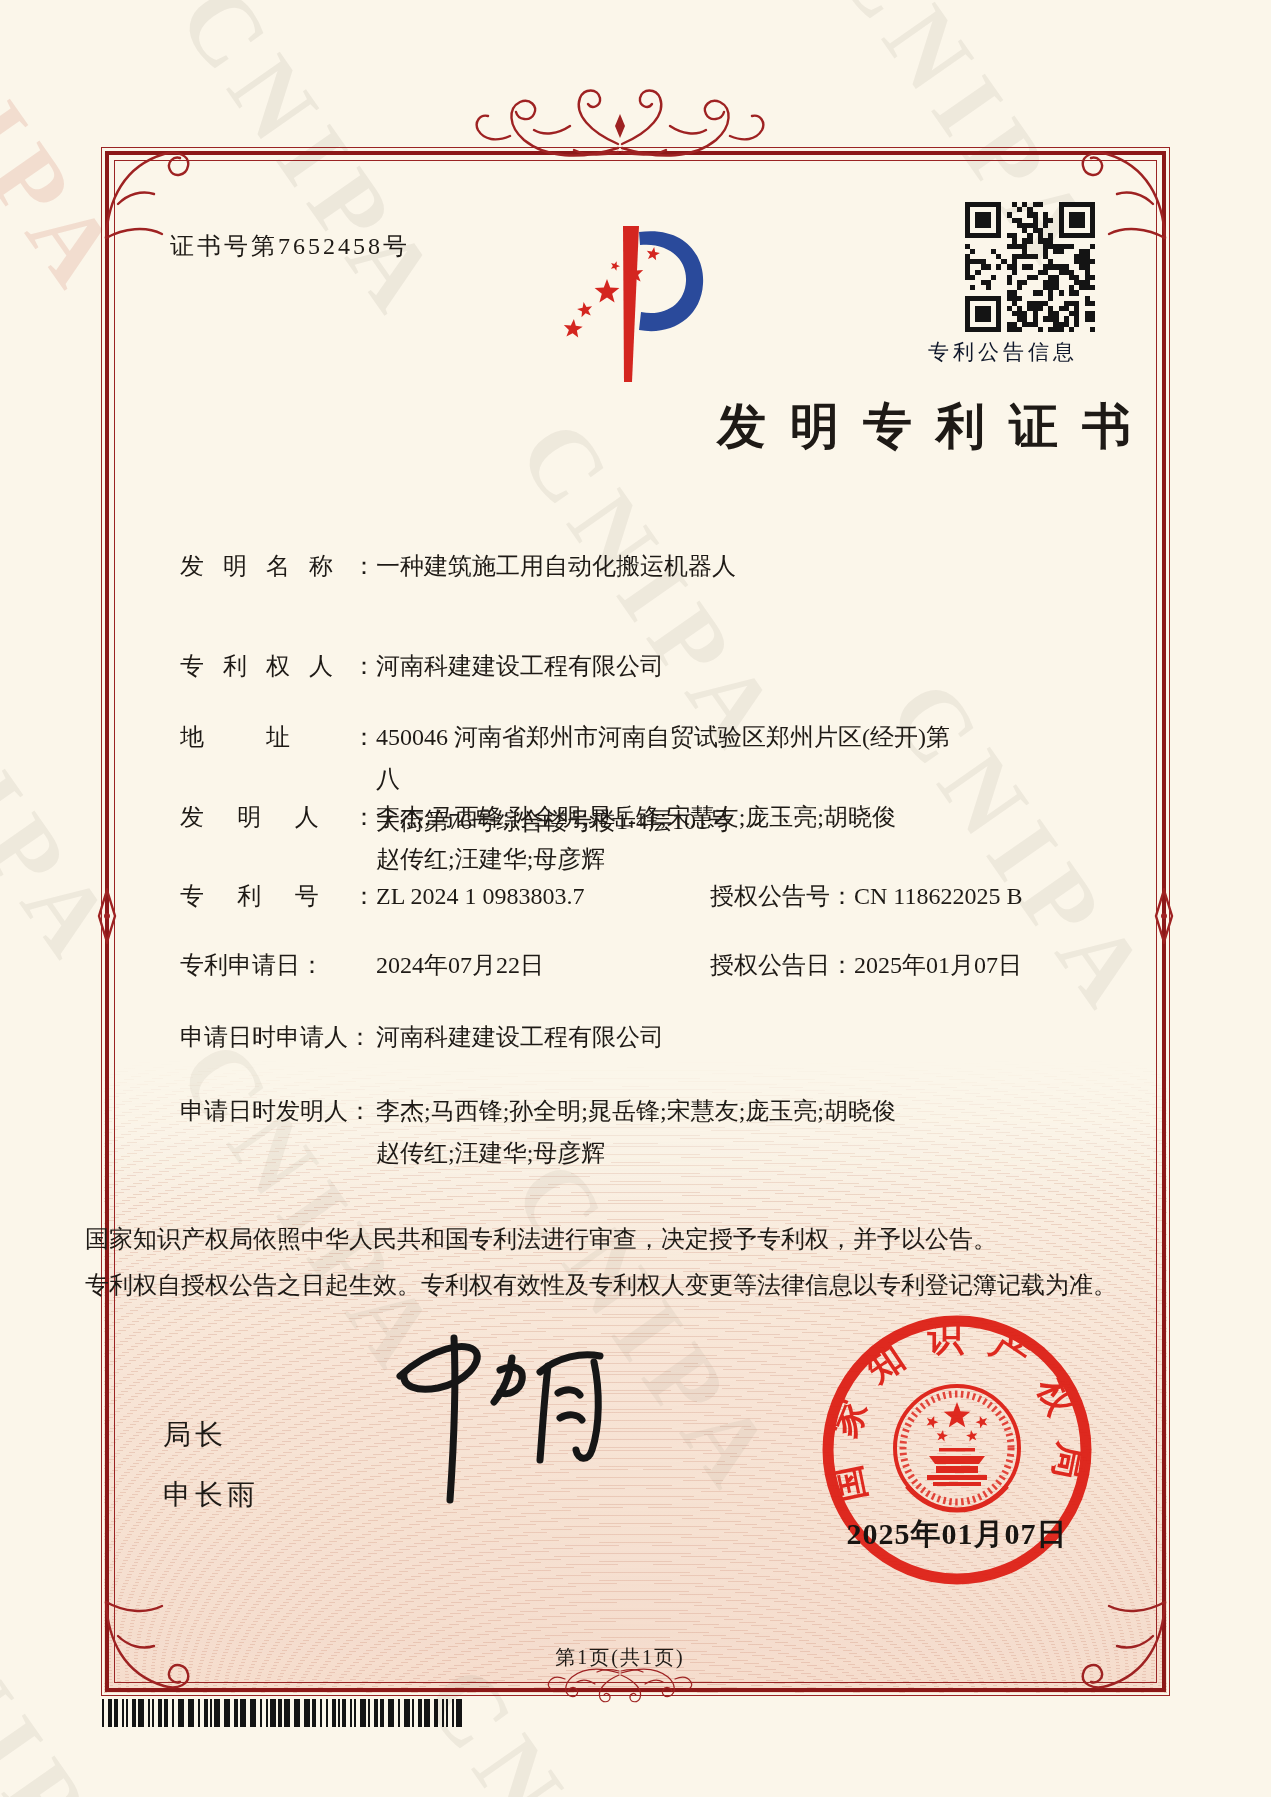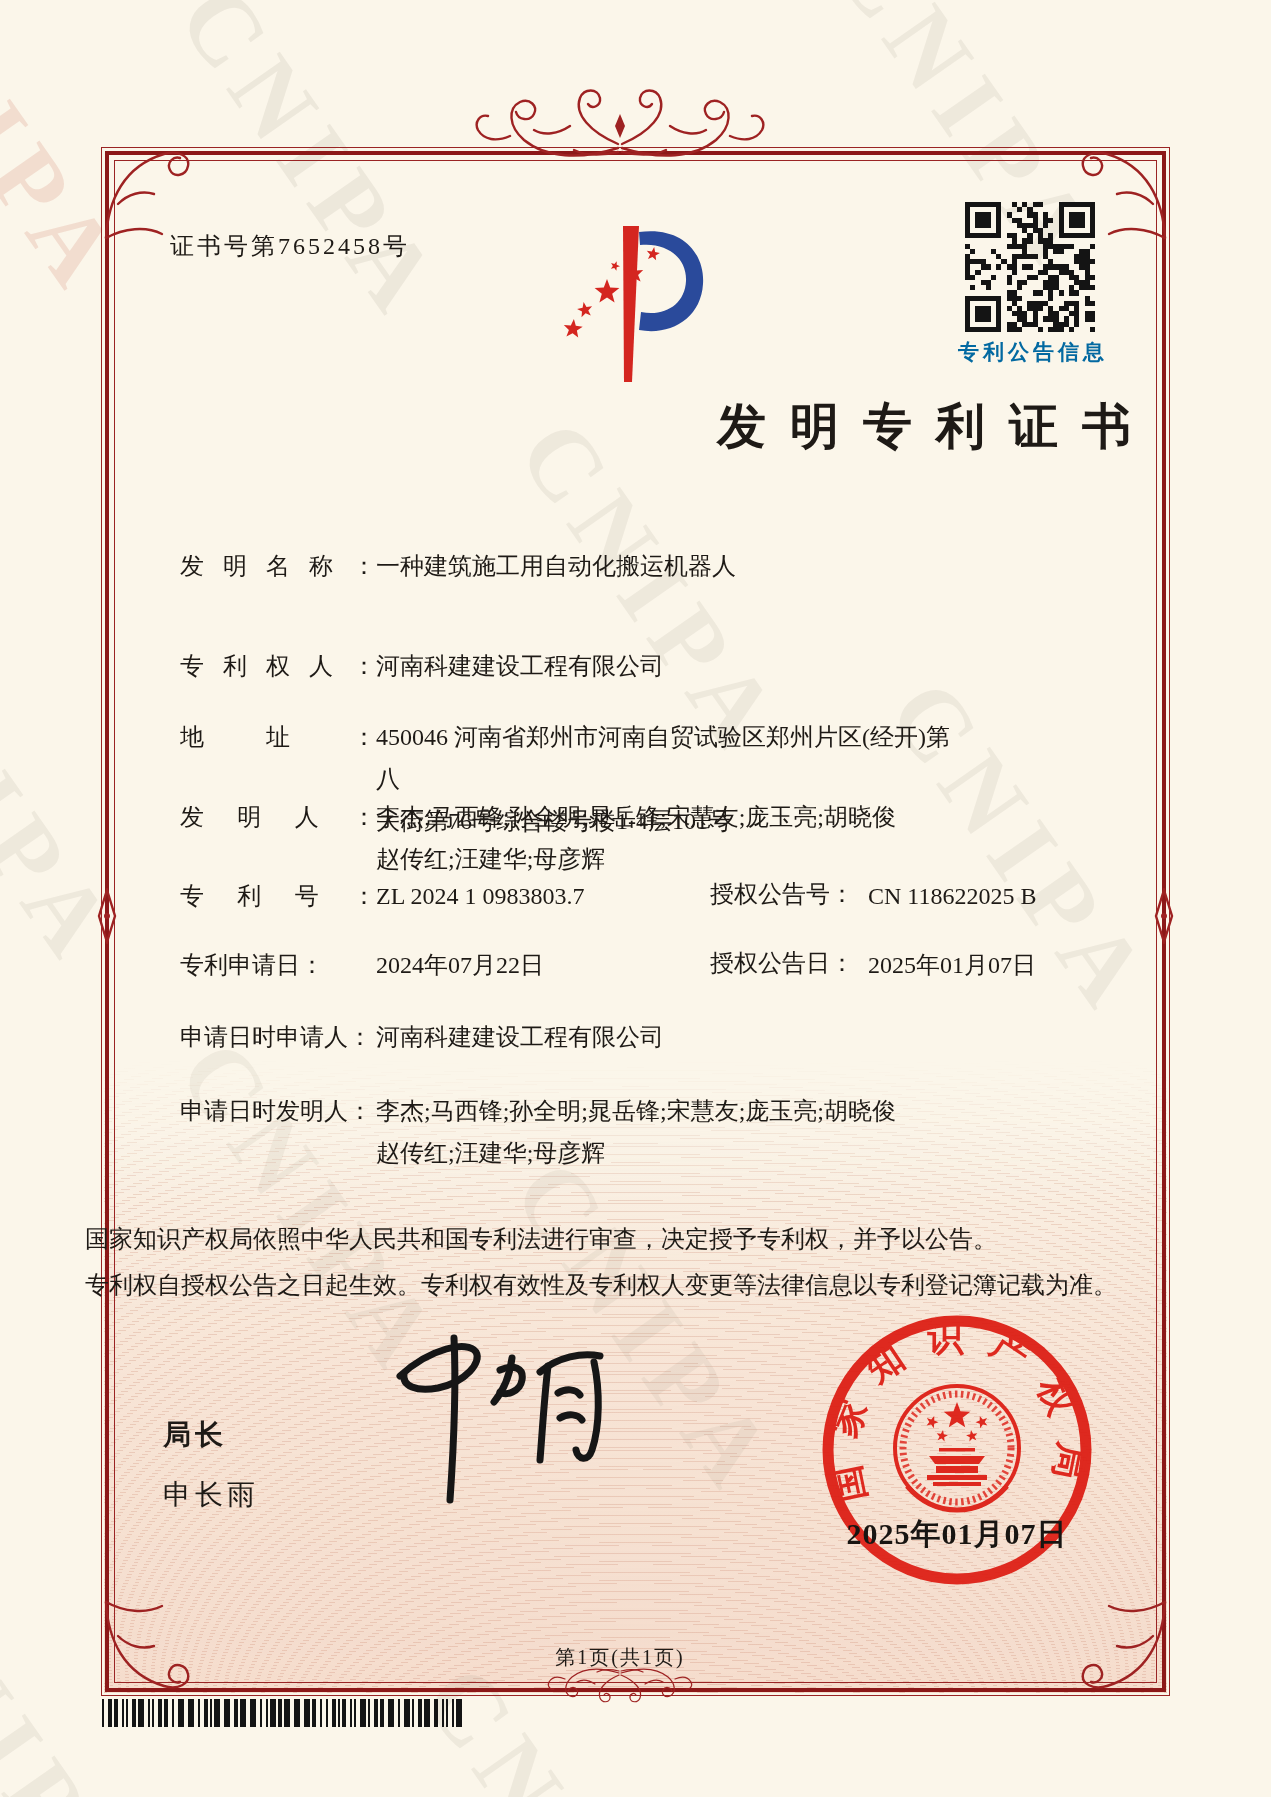--- a/index.html
+++ b/index.html
@@ -31,35 +31,35 @@
   #f-outer{left:101px; top:147px; right:101px; bottom:101px; border:1px solid #9a2424;}
   #f-thick{left:105px; top:151px; right:105px; bottom:105px; border:4px solid #8c1818;}
   #f-inner{left:114px; top:160px; right:114px; bottom:114px; border:1px solid #9a2424;}
   .orn{position:absolute; z-index:4; pointer-events:none;}
   .orn path{fill:none; stroke:#9e2222; stroke-width:2.4; stroke-linecap:round;}
   .orn .fil{fill:#9e2222; stroke:none;}
   
   #cert-no{position:absolute; left:170px; top:230px; font-size:24px; letter-spacing:3px; z-index:5;}
   #logo{position:absolute; left:533px; top:222px; z-index:5;}
   #qr{position:absolute; left:965px; top:202px; width:130px; height:130px; z-index:5;}
-  #qr-caption{position:absolute; left:928px; top:338px; width:180px; text-align:right;
-    font-size:21px; letter-spacing:4px; color:#0369a1; z-index:5;font-weight:bold;}
+  #qr-caption{position:absolute; left:928px; top:338px; width:180px; text-align:left;
+    font-size:21px; letter-spacing:4px; color:#0f172a; z-index:5;}
   #title{position:absolute; left:85px; top:394px; width:1070px; text-align:right;
     font-size:49px; font-weight:bold; letter-spacing:24px; text-indent:14px; z-index:5;}
   
   .row{position:absolute; left:180px; display:flex; font-size:24px; line-height:42px; z-index:5;}
   .lbl{flex:0 0 196px; text-align-last:justify;}
   .lbl.tight{text-align-last:left;}
   .val{white-space:pre-line; max-width:585px;}
   .row.rcol{left:710px;}
-  .row.rcol .lbl{flex:0 0 auto; text-align-last:left; margin-right:14px;font-family:Liberation Mono, monospace;}
+  .row.rcol .lbl{flex:0 0 auto; text-align-last:left; }
   
   #legal{position:absolute; left:85px; top:1216px; width:1070px; 
     font-size:24px; line-height:46px; z-index:5;}
-  #director-title{position:absolute; left:163px; top:1416px; font-size:28px; letter-spacing:4px; z-index:5;font-weight:bold;}
+  #director-title{position:absolute; left:163px; top:1416px; font-size:28px; letter-spacing:4px; z-index:5;}
   #director-name{position:absolute; left:163px; top:1476px; font-size:28px; letter-spacing:4px; z-index:5;}
   #signature{position:absolute; left:388px; top:1330px; z-index:6;}
   #seal{position:absolute; left:807px; top:1300px; z-index:6;}
   #seal-date{position:absolute; left:832px; top:1514px; width:250px; text-align:center;
     font-size:30px; font-weight:600; letter-spacing:1px; color:#181512; z-index:7;}
   #page-footer{position:absolute; left:85px; top:1644px; width:1070px; text-align:center;
     font-size:20px; letter-spacing:2px; z-index:5;}
   #barcode{position:absolute; left:102px; top:1699px; width:366px; height:28px; z-index:5;}
 </style>
 </head>

